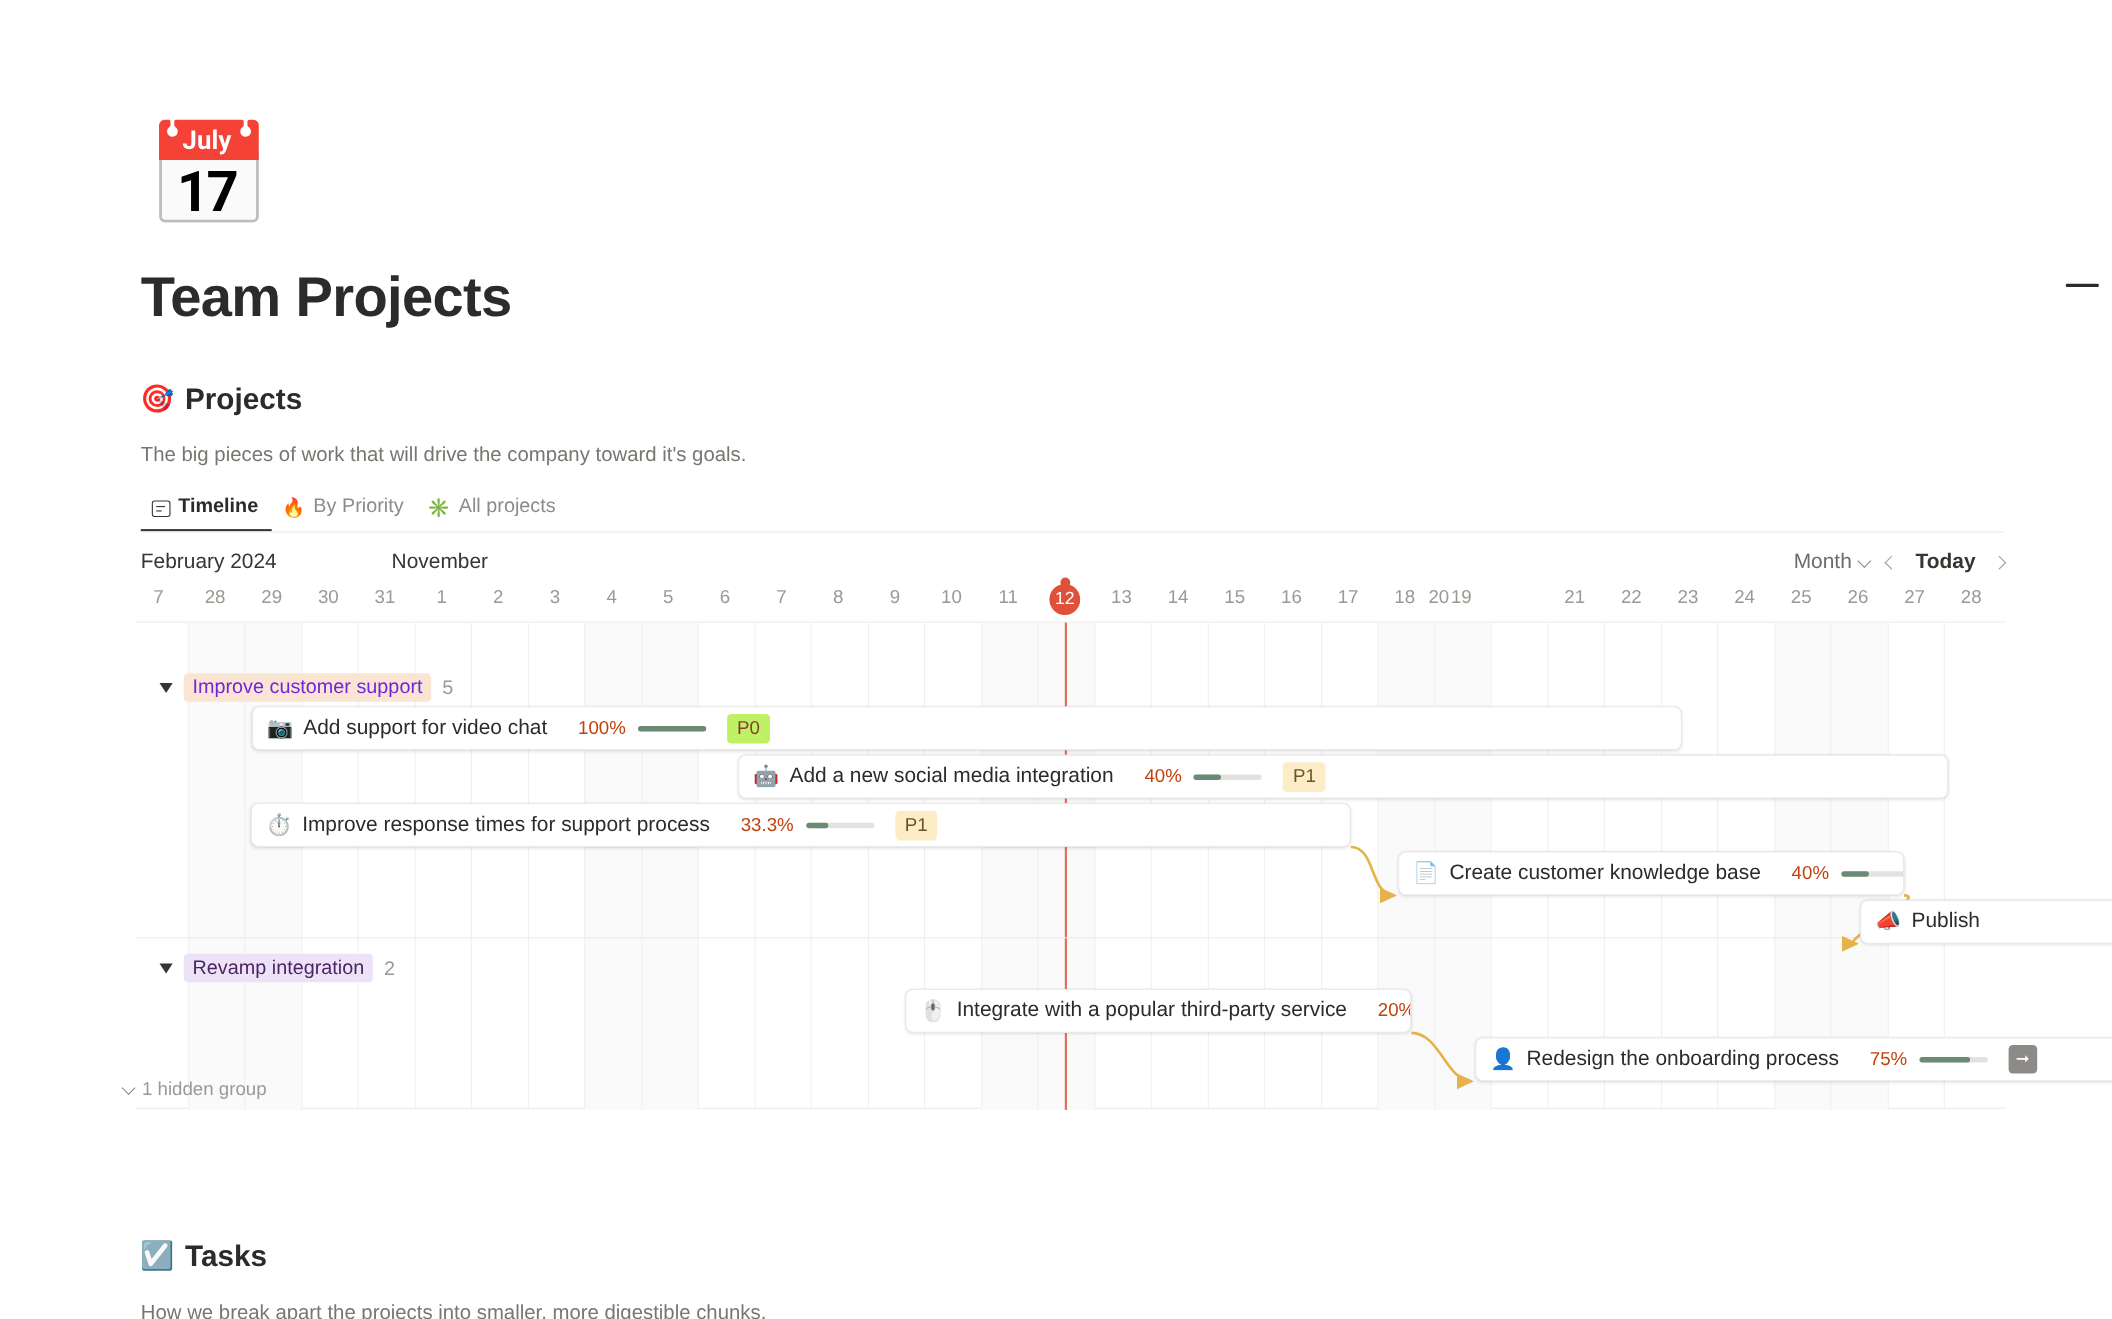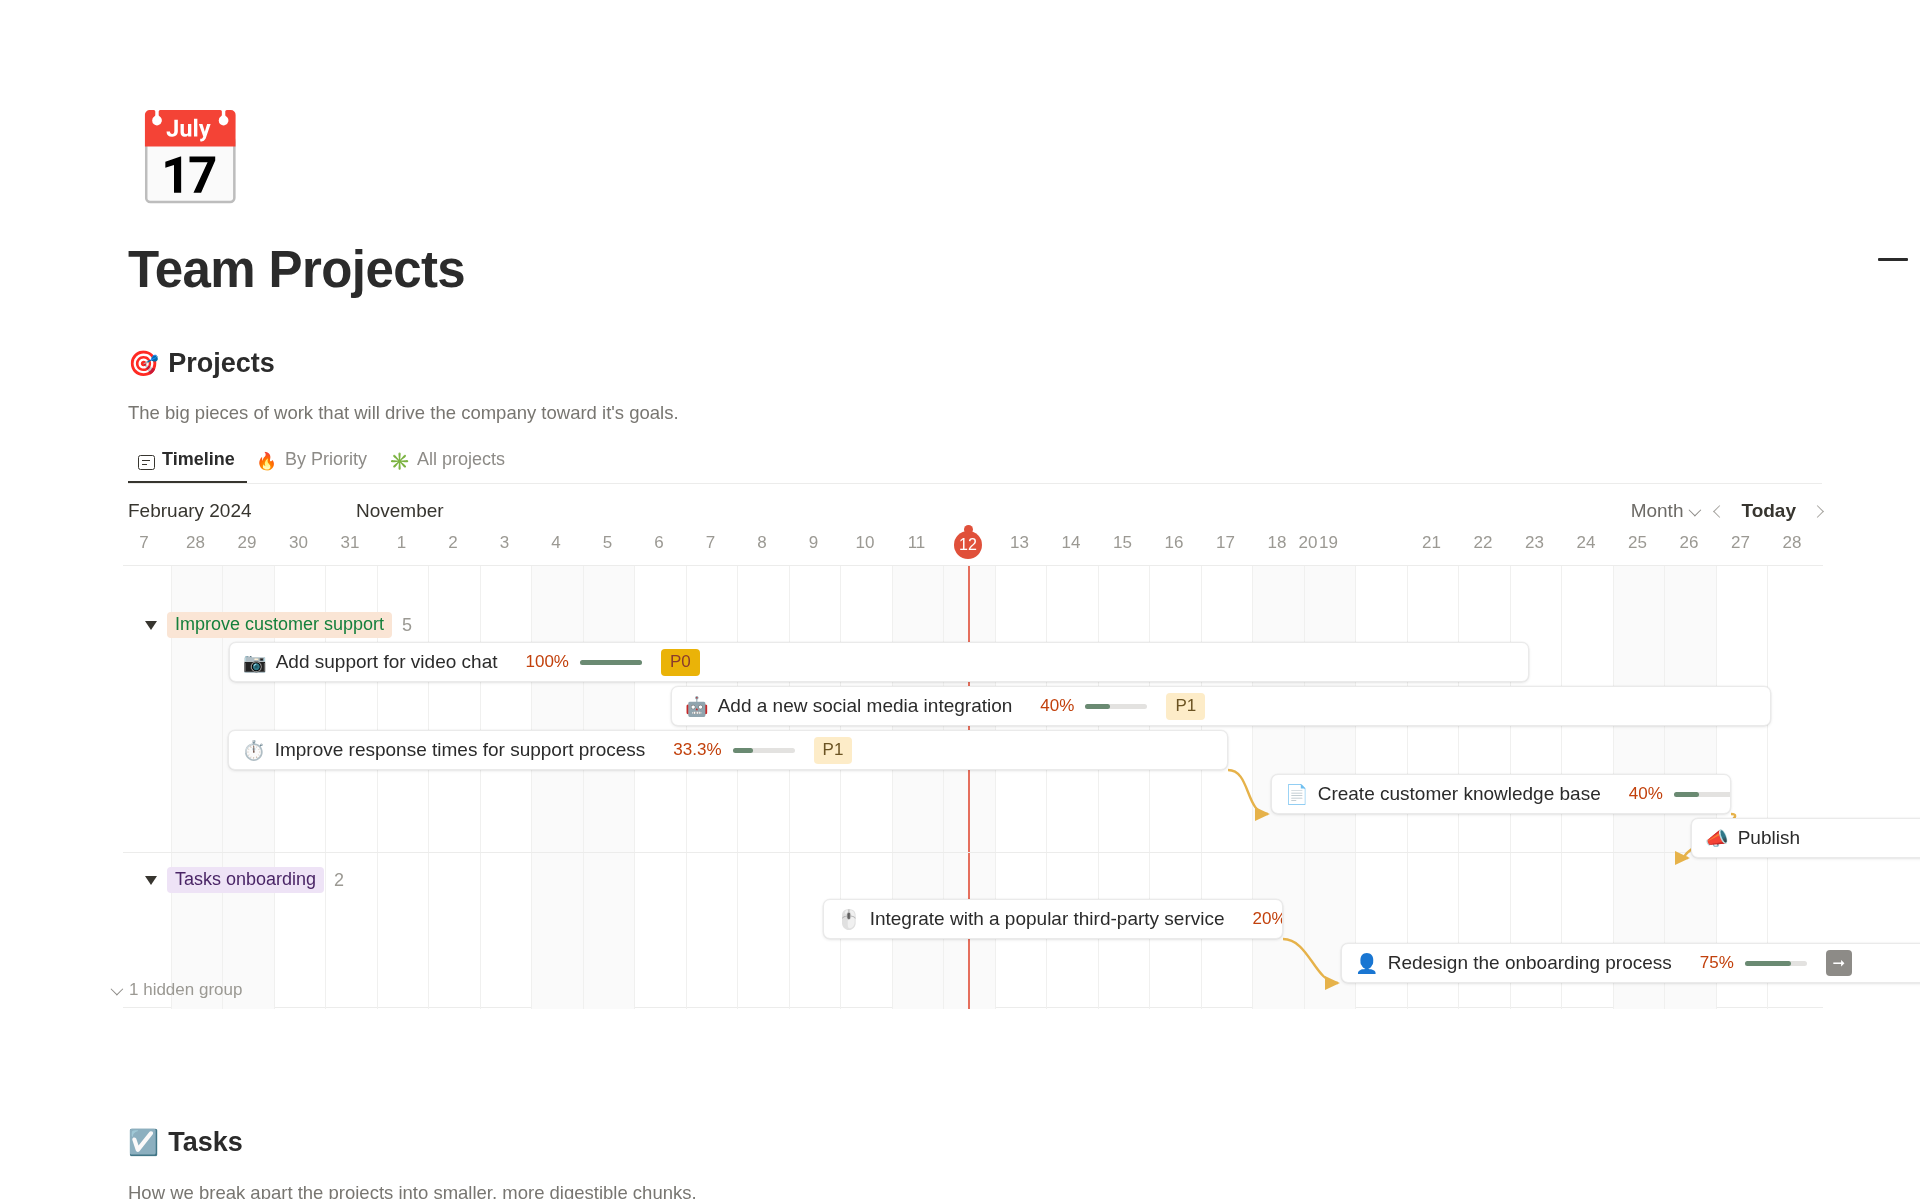--- a/index.html
+++ b/index.html
@@ -150,21 +150,21 @@
     position: relative; width: 62px; height: 5px; border-radius: 3px;
     background: #e3e2e0; margin-left: 2px; flex: none;
   }
   .pbar > span {
     position: absolute; left: 0; top: 0; height: 5px; border-radius: 3px;
     background: #6a8a72; display: block;
   }
   .prio {
     font-size: 17px; padding: 3px 9px 4px; border-radius: 4px; margin-left: 10px;
   }
-  .prio.P0 { background: #eab308; color: #8a3b2d; }
+  .prio.P0 { background: #bef264; color: #8a3b2d; }
   .prio.P1 { background: #fdecc8; color: #6b5322; }
   .arrow-btn {
     width: 26px; height: 26px; border-radius: 4px; background: #8d8b87;
     color: #fff; font-size: 15px; line-height: 26px; text-align: center;
     margin-left: 10px; flex: none; cursor: pointer;
   }
 
   
   .deps { position: absolute; left: 0; top: 32px; width: 1700px; height: 443px; z-index: 4; pointer-events: none; }
 
@@ -302,21 +302,21 @@
         <div class="grid-line" style="left: 1335px;"></div>
         <div class="grid-line" style="left: 1386.5px;"></div>
         <div class="grid-line" style="left: 1438px;"></div>
         <div class="grid-line" style="left: 1489.5px;"></div>
         <div class="grid-line" style="left: 1541px;"></div>
         <div class="grid-line" style="left: 1592.5px;"></div>
         <div class="grid-line" style="left: 1644px;"></div>
         <div class="today-line" style="left: 845px;"></div>
         <div class="grp-row" style="left: 22px; top: 46px;">
           <span class="tri"></span>
-          <span class="grp-name" style="background:#fae5d5;color:#15803d">Improve customer support</span>
+          <span class="grp-name" style="background:#fae5d5;color:#6d28d9">Improve customer support</span>
           <span class="grp-count">5</span>
         </div>
         <div class="bar" style="left: 106px; width: 1300px; top: 76px;">
           <div class="bar-inner">
             <span class="bar-emo">📷</span>
             <span class="bar-title">Add support for video chat</span>
             <span class="pct">100%</span>
             <span class="pbar">
               <span style="width:100%"></span>
             </span>
@@ -357,21 +357,21 @@
         </div>
         <div class="bar" style="left: 1568px; width: 280px; top: 252px;">
           <div class="bar-inner">
             <span class="bar-emo">📣</span>
             <span class="bar-title">Publish</span>
           </div>
         </div>
         <div class="grp-divider" style="top: 286px;"></div>
         <div class="grp-row" style="left: 22px; top: 301px;">
           <span class="tri"></span>
-          <span class="grp-name" style="background:#eee3f6;color:#4a2566">Tasks onboarding</span>
+          <span class="grp-name" style="background:#eee3f6;color:#4a2566">Revamp integration</span>
           <span class="grp-count">2</span>
         </div>
         <div class="bar" style="left: 700px; width: 460px; top: 333px;">
           <div class="bar-inner">
             <span class="bar-emo">🖱️</span>
             <span class="bar-title">Integrate with a popular third-party service</span>
             <span class="pct">20%</span>
             <span class="pbar">
               <span style="width:20%"></span>
             </span>

